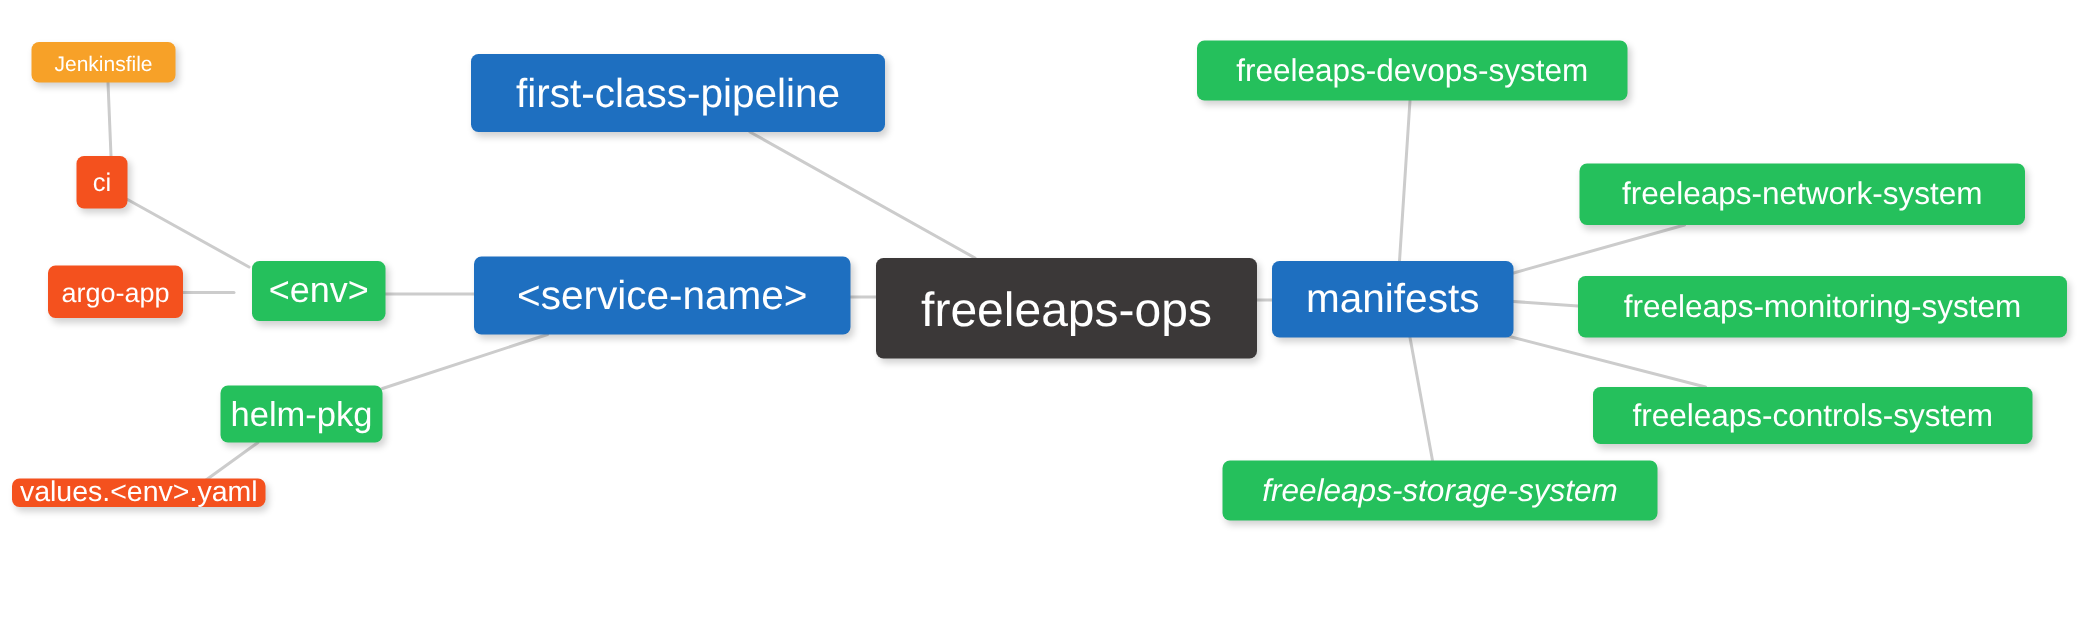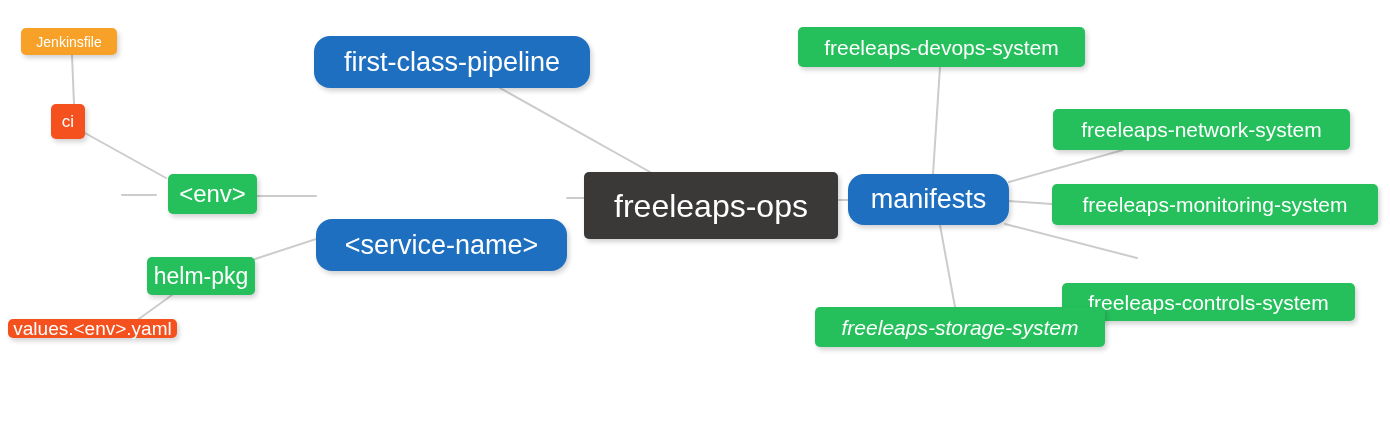--- a/index.html
+++ b/index.html
@@ -35,21 +35,21 @@
     color: #ffffff;
     border-radius: 5px;
     box-shadow: 2px 3px 5px rgba(0,0,0,0.18);
     white-space: nowrap;
     cursor: default;
     line-height: 1;
   }
   .node.orange { background: var(--orange, #f7a128); }
   .node.red    { background: var(--red, #f4511e); }
   .node.green  { background: var(--green, #25c05c); }
-  .node.blue   { background: var(--blue, #1e6fc0); border-radius: 16px; }
+  .node.blue   { background: var(--blue, #1e6fc0); }
   .node.dark   { background: var(--dark, #3b3838); }
 </style>
 </head>
 <body>
 
 <div class="canvas">
 
   <svg class="edges" viewBox="0 0 1390 421" xmlns="http://www.w3.org/2000/svg">
     <line class="edge" x1="72" y1="55" x2="74" y2="104"></line>
     <line class="edge" x1="85" y1="133" x2="166" y2="178"></line>
@@ -64,38 +64,39 @@
     <line class="edge" x1="1009" y1="182" x2="1123" y2="150"></line>
     <line class="edge" x1="1009" y1="201" x2="1052" y2="204"></line>
     <line class="edge" x1="1005" y1="224" x2="1137" y2="258"></line>
     <line class="edge" x1="940" y1="225" x2="955" y2="307"></line>
   </svg>
 
   <div class="node orange" style="left:21px;  top:28px;  width:96px;  height:27px; font-size:14px;">Jenkinsfile</div>
 
   <div class="node red" style="left:51px;  top:104px; width:34px;  height:35px; font-size:17px;">ci</div>
 
+  <div class="node red" style="left:32px;  top:177px; width:90px;  height:35px; font-size:18px;">argo-app</div>
 
   <div class="node green" style="left:156px; top:174px; width:89px;  height:40px; font-size:24px;margin-left:12px;">&lt;env&gt;</div>
 
   <div class="node green" style="left:147px; top:257px; width:108px; height:38px; font-size:23px;">helm-pkg</div>
 
   <div class="node red" style="left:8px;   top:319px; width:169px; height:19px; font-size:19px;">values.&lt;env&gt;.yaml</div>
 
   <div class="node blue" style="left:314px; top:36px;  width:276px; height:52px; font-size:27px;">first-class-pipeline</div>
 
-  <div class="node blue" style="left:316px; top:171px; width:251px; height:52px; font-size:27px;margin-top:48px;">&lt;service-name&gt;</div>
+  <div class="node blue" style="left:316px; top:171px; width:251px; height:52px; font-size:27px;">&lt;service-name&gt;</div>
 
   <div class="node dark" style="left:584px; top:172px; width:254px; height:67px; font-size:32px;">freeleaps-ops</div>
 
   <div class="node blue" style="left:848px; top:174px; width:161px; height:51px; font-size:27px;">manifests</div>
 
   <div class="node green" style="left:1053px; top:109px; width:297px; height:41px; font-size:21px;">freeleaps-network-system</div>
 
   <div class="node green" style="left:798px;  top:27px;  width:287px; height:40px; font-size:21px;">freeleaps-devops-system</div>
 
   <div class="node green" style="left:1052px; top:184px; width:326px; height:41px; font-size:21px;">freeleaps-monitoring-system</div>
 
-  <div class="node green" style="left:1062px; top:258px; width:293px; height:38px; font-size:21px;margin-top:25px;">freeleaps-controls-system</div>
+  <div class="node green" style="left:1062px; top:258px; width:293px; height:38px; font-size:21px;">freeleaps-controls-system</div>
 
   <div class="node green" style="left:815px;  top:307px; width:290px; height:40px; font-size:21px;font-style:italic;">freeleaps-storage-system</div>
 
 </div>
 
 </body></html>

